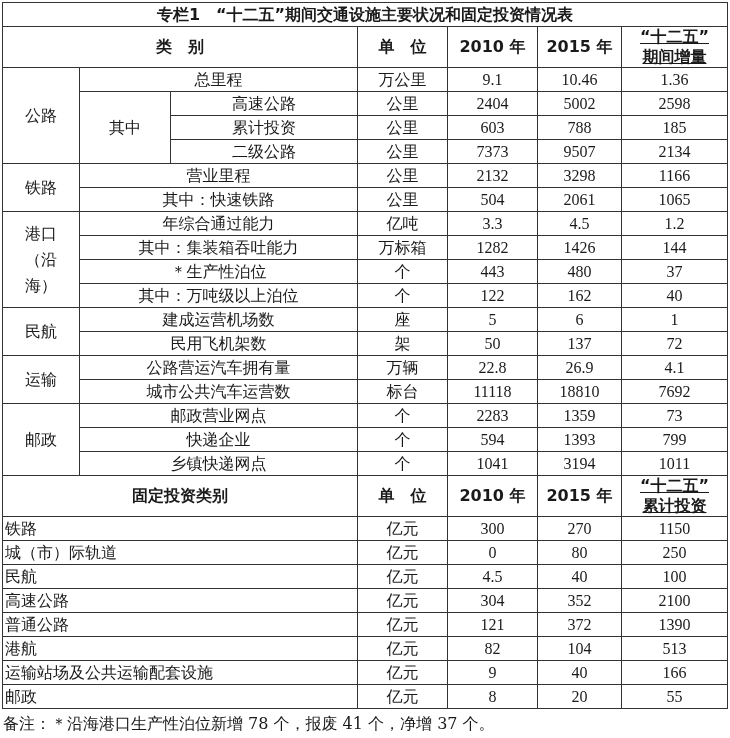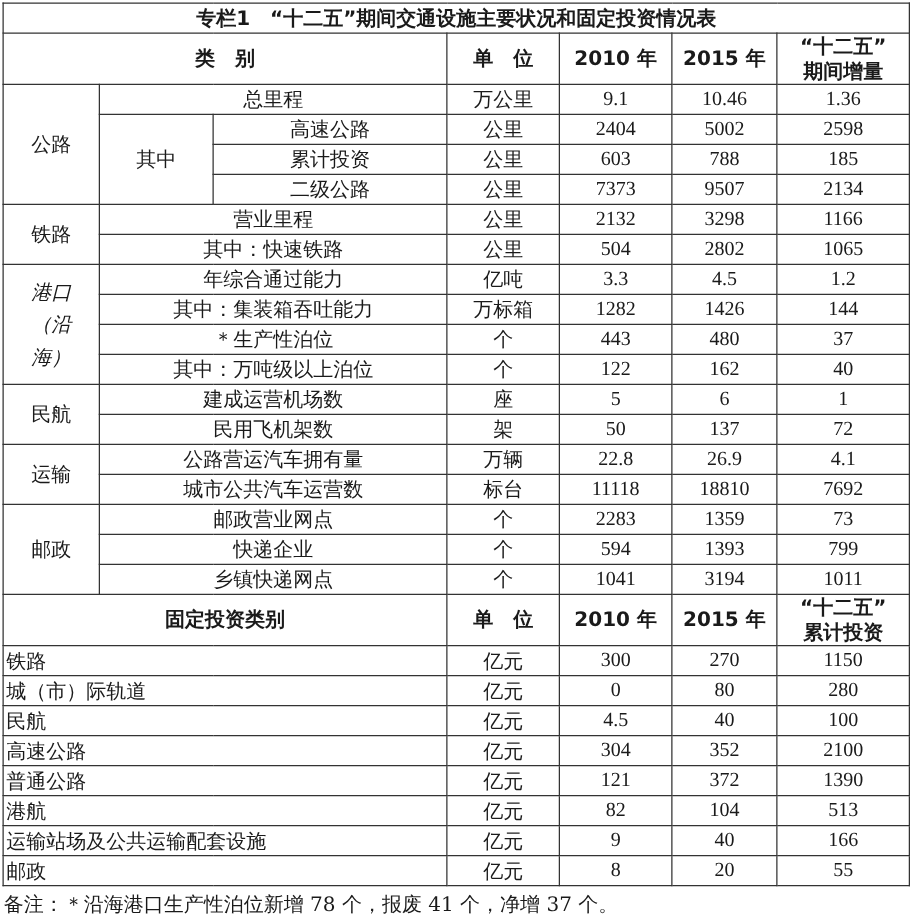--- a/index.html
+++ b/index.html
@@ -2,21 +2,21 @@
 <html><head>
   <meta charset="utf-8">
   <style>
     html, body { margin: 0; padding: 0; background: #ffffff; }
     body { width: 730px; height: 738px; overflow: hidden; font-family: "DejaVu Serif", "Liberation Serif", serif; color: #1a1a1a; }
     .page { position: relative; width: 730px; height: 738px; }
     table.main { position: absolute; left: 2px; top: 2px; border-collapse: collapse; table-layout: fixed; width: 725px; }
     table.main td { border: 1px solid #333; padding: 0; text-align: center; vertical-align: middle; font-size: 16px; line-height: 22px; height: 23px; white-space: nowrap; overflow: hidden; }
     .title-row td { height: 22px; font-family: "DejaVu Sans", "Liberation Sans", sans-serif; font-weight: bold; font-size: 16.5px; border-top: 1px solid #333; margin-top: 48px; }
     .hdr td { height: 47px; font-family: "DejaVu Sans", "Liberation Sans", sans-serif; font-weight: bold; font-size: 17px; line-height: 22px; }
-    .hdr td.two-line { line-height: 20px; }
+    .hdr td.two-line { line-height: 20px; text-decoration: underline; }
     td.left { text-align: left !important; padding-left: 2px !important; }
     .num { font-family: "Liberation Serif", "DejaVu Serif", serif; font-size: 17px; }
     .note { position: absolute; left: 3px; top: 713px; font-size: 16px; line-height: 22px; white-space: nowrap; text-align: center; }
   </style>
 </head>
 <body>
 
 <div class="page">
   <table class="main">
     <colgroup>
@@ -79,26 +79,26 @@
       <td colspan="2">营业里程</td>
       <td>公里</td>
       <td class="num">2132</td>
       <td class="num">3298</td>
       <td class="num">1166</td>
     </tr>
     <tr>
       <td colspan="2">其中：快速铁路</td>
       <td>公里</td>
       <td class="num">504</td>
-      <td class="num">2802</td>
+      <td class="num">2061</td>
       <td class="num">1065</td>
     </tr>
 
     <tr>
-      <td rowspan="4" style="white-space:normal;line-height:26px;padding:0 16px;font-style:italic;">港口（沿海）</td>
+      <td rowspan="4" style="white-space:normal;line-height:26px;padding:0 16px;">港口（沿海）</td>
       <td colspan="2">年综合通过能力</td>
       <td>亿吨</td>
       <td class="num">3.3</td>
       <td class="num">4.5</td>
       <td class="num">1.2</td>
     </tr>
     <tr>
       <td colspan="2">其中：集装箱吞吐能力</td>
       <td>万标箱</td>
       <td class="num">1282</td>
@@ -191,21 +191,21 @@
       <td>亿元</td>
       <td class="num">300</td>
       <td class="num">270</td>
       <td class="num">1150</td>
     </tr>
     <tr>
       <td colspan="3" class="left">城（市）际轨道</td>
       <td>亿元</td>
       <td class="num">0</td>
       <td class="num">80</td>
-      <td class="num">280</td>
+      <td class="num">250</td>
     </tr>
     <tr>
       <td colspan="3" class="left">民航</td>
       <td>亿元</td>
       <td class="num">4.5</td>
       <td class="num">40</td>
       <td class="num">100</td>
     </tr>
     <tr>
       <td colspan="3" class="left">高速公路</td>

